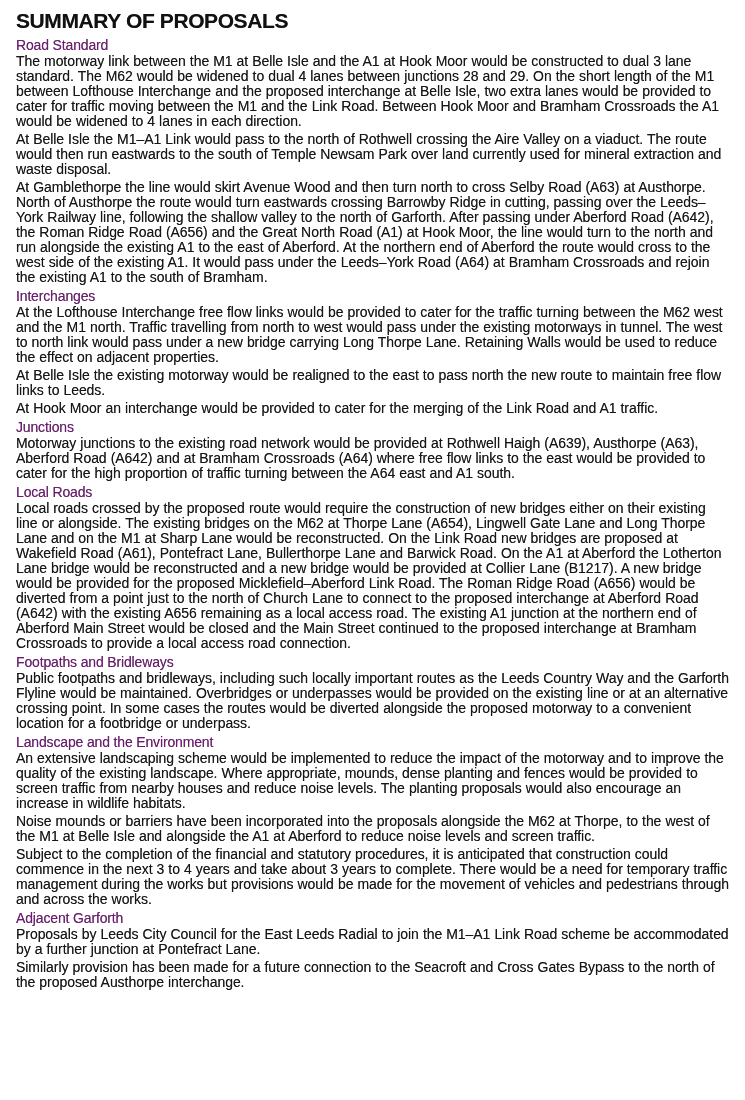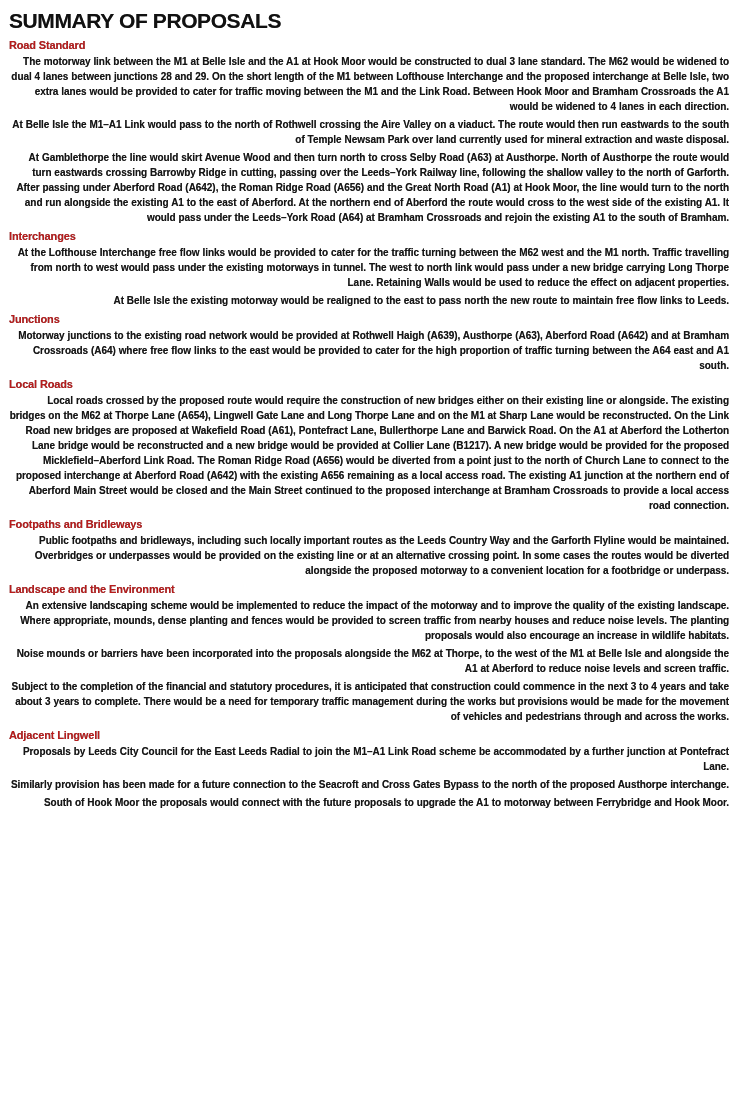--- a/index.html
+++ b/index.html
@@ -9,47 +9,46 @@
   }
   .page {
     position: relative;
     width: 745px;
     height: 1100px;
     background: #ffffff;
     overflow: hidden;
     font-family: "Liberation Sans", sans-serif;
     color: #161616;
     box-sizing: border-box;
-    padding: 9px 16px 0 9px;
+    padding: 9px 16px 0 16px;
     text-shadow: 0 0 0.4px rgba(10,10,10,0.55);
   }
   .doc-title {
     font-size: 21px;
     font-weight: 700;
     letter-spacing: -0.4px;
     line-height: 24px;
     margin: 0 0 4px 0;
     color: #111111;
   }
   .sec-heading {
-    font-size: 11px;
-    font-weight: 700;
+    font-size: 14px;
+    font-weight: 400;
     letter-spacing: -0.15px;
     line-height: 16px;
     margin: 3px 0 1px 0;
-    color: #b91c1c;
+    color: #701a75;
   }
   .body-para {
-    font-size: 10px;
+    font-size: 14px;
     line-height: 15px;
     letter-spacing: -0.05px;
     margin: 0 0 3px 0;
-    text-align: right;
+    text-align: left;
     word-spacing: 0.2px;
-    font-weight: bold;
   }
   section { display: block; }
 </style>
 </head>
 <body>
 
 <div class="page">
   <h1 class="doc-title">SUMMARY OF PROPOSALS</h1>
   <main>
       <section>
@@ -57,20 +56,21 @@
         <p class="body-para">The motorway link between the M1 at Belle Isle and the A1 at Hook Moor would be constructed to dual 3 lane standard. The M62 would be widened to dual 4 lanes between junctions 28 and 29. On the short length of the M1 between Lofthouse Interchange and the proposed interchange at Belle Isle, two extra lanes would be provided to cater for traffic moving between the M1 and the Link Road. Between Hook Moor and Bramham Crossroads the A1 would be widened to 4 lanes in each direction.</p>
       </section>
       <section>
         <p class="body-para">At Belle Isle the M1–A1 Link would pass to the north of Rothwell crossing the Aire Valley on a viaduct. The route would then run eastwards to the south of Temple Newsam Park over land currently used for mineral extraction and waste disposal.</p>
         <p class="body-para">At Gamblethorpe the line would skirt Avenue Wood and then turn north to cross Selby Road (A63) at Austhorpe. North of Austhorpe the route would turn eastwards crossing Barrowby Ridge in cutting, passing over the Leeds–York Railway line, following the shallow valley to the north of Garforth. After passing under Aberford Road (A642), the Roman Ridge Road (A656) and the Great North Road (A1) at Hook Moor, the line would turn to the north and run alongside the existing A1 to the east of Aberford. At the northern end of Aberford the route would cross to the west side of the existing A1. It would pass under the Leeds–York Road (A64) at Bramham Crossroads and rejoin the existing A1 to the south of Bramham.</p>
       </section>
       <section>
         <h2 class="sec-heading">Interchanges</h2>
         <p class="body-para">At the Lofthouse Interchange free flow links would be provided to cater for the traffic turning between the M62 west and the M1 north. Traffic travelling from north to west would pass under the existing motorways in tunnel. The west to north link would pass under a new bridge carrying Long Thorpe Lane. Retaining Walls would be used to reduce the effect on adjacent properties.</p>
         <p class="body-para">At Belle Isle the existing motorway would be realigned to the east to pass north the new route to maintain free flow links to Leeds.</p>
+        <p class="body-para">At Hook Moor an interchange would be provided to cater for the merging of the Link Road and A1 traffic.</p>
       </section>
       <section>
         <h2 class="sec-heading">Junctions</h2>
         <p class="body-para">Motorway junctions to the existing road network would be provided at Rothwell Haigh (A639), Austhorpe (A63), Aberford Road (A642) and at Bramham Crossroads (A64) where free flow links to the east would be provided to cater for the high proportion of traffic turning between the A64 east and A1 south.</p>
       </section>
       <section>
         <h2 class="sec-heading">Local Roads</h2>
         <p class="body-para">Local roads crossed by the proposed route would require the construction of new bridges either on their existing line or alongside. The existing bridges on the M62 at Thorpe Lane (A654), Lingwell Gate Lane and Long Thorpe Lane and on the M1 at Sharp Lane would be reconstructed. On the Link Road new bridges are proposed at Wakefield Road (A61), Pontefract Lane, Bullerthorpe Lane and Barwick Road. On the A1 at Aberford the Lotherton Lane bridge would be reconstructed and a new bridge would be provided at Collier Lane (B1217). A new bridge would be provided for the proposed Micklefield–Aberford Link Road. The Roman Ridge Road (A656) would be diverted from a point just to the north of Church Lane to connect to the proposed interchange at Aberford Road (A642) with the existing A656 remaining as a local access road. The existing A1 junction at the northern end of Aberford Main Street would be closed and the Main Street continued to the proposed interchange at Bramham Crossroads to provide a local access road connection.</p>
       </section>
       <section>
@@ -79,19 +79,18 @@
       </section>
       <section>
         <h2 class="sec-heading">Landscape and the Environment</h2>
         <p class="body-para">An extensive landscaping scheme would be implemented to reduce the impact of the motorway and to improve the quality of the existing landscape. Where appropriate, mounds, dense planting and fences would be provided to screen traffic from nearby houses and reduce noise levels. The planting proposals would also encourage an increase in wildlife habitats.</p>
         <p class="body-para">Noise mounds or barriers have been incorporated into the proposals alongside the M62 at Thorpe, to the west of the M1 at Belle Isle and alongside the A1 at Aberford to reduce noise levels and screen traffic.</p>
       </section>
       <section>
         <p class="body-para">Subject to the completion of the financial and statutory procedures, it is anticipated that construction could commence in the next 3 to 4 years and take about 3 years to complete. There would be a need for temporary traffic management during the works but provisions would be made for the movement of vehicles and pedestrians through and across the works.</p>
       </section>
       <section>
-        <h2 class="sec-heading">Adjacent Lingwell</h2>
+        <h2 class="sec-heading">Adjacent Garforth</h2>
         <p class="body-para">Proposals by Leeds City Council for the East Leeds Radial to join the M1–A1 Link Road scheme be accommodated by a further junction at Pontefract Lane.</p>
         <p class="body-para">Similarly provision has been made for a future connection to the Seacroft and Cross Gates Bypass to the north of the proposed Austhorpe interchange.</p>
-        <p class="body-para">South of Hook Moor the proposals would connect with the future proposals to upgrade the A1 to motorway between Ferrybridge and Hook Moor.</p>
       </section>
     </main>
 </div>
 
 </body></html>

